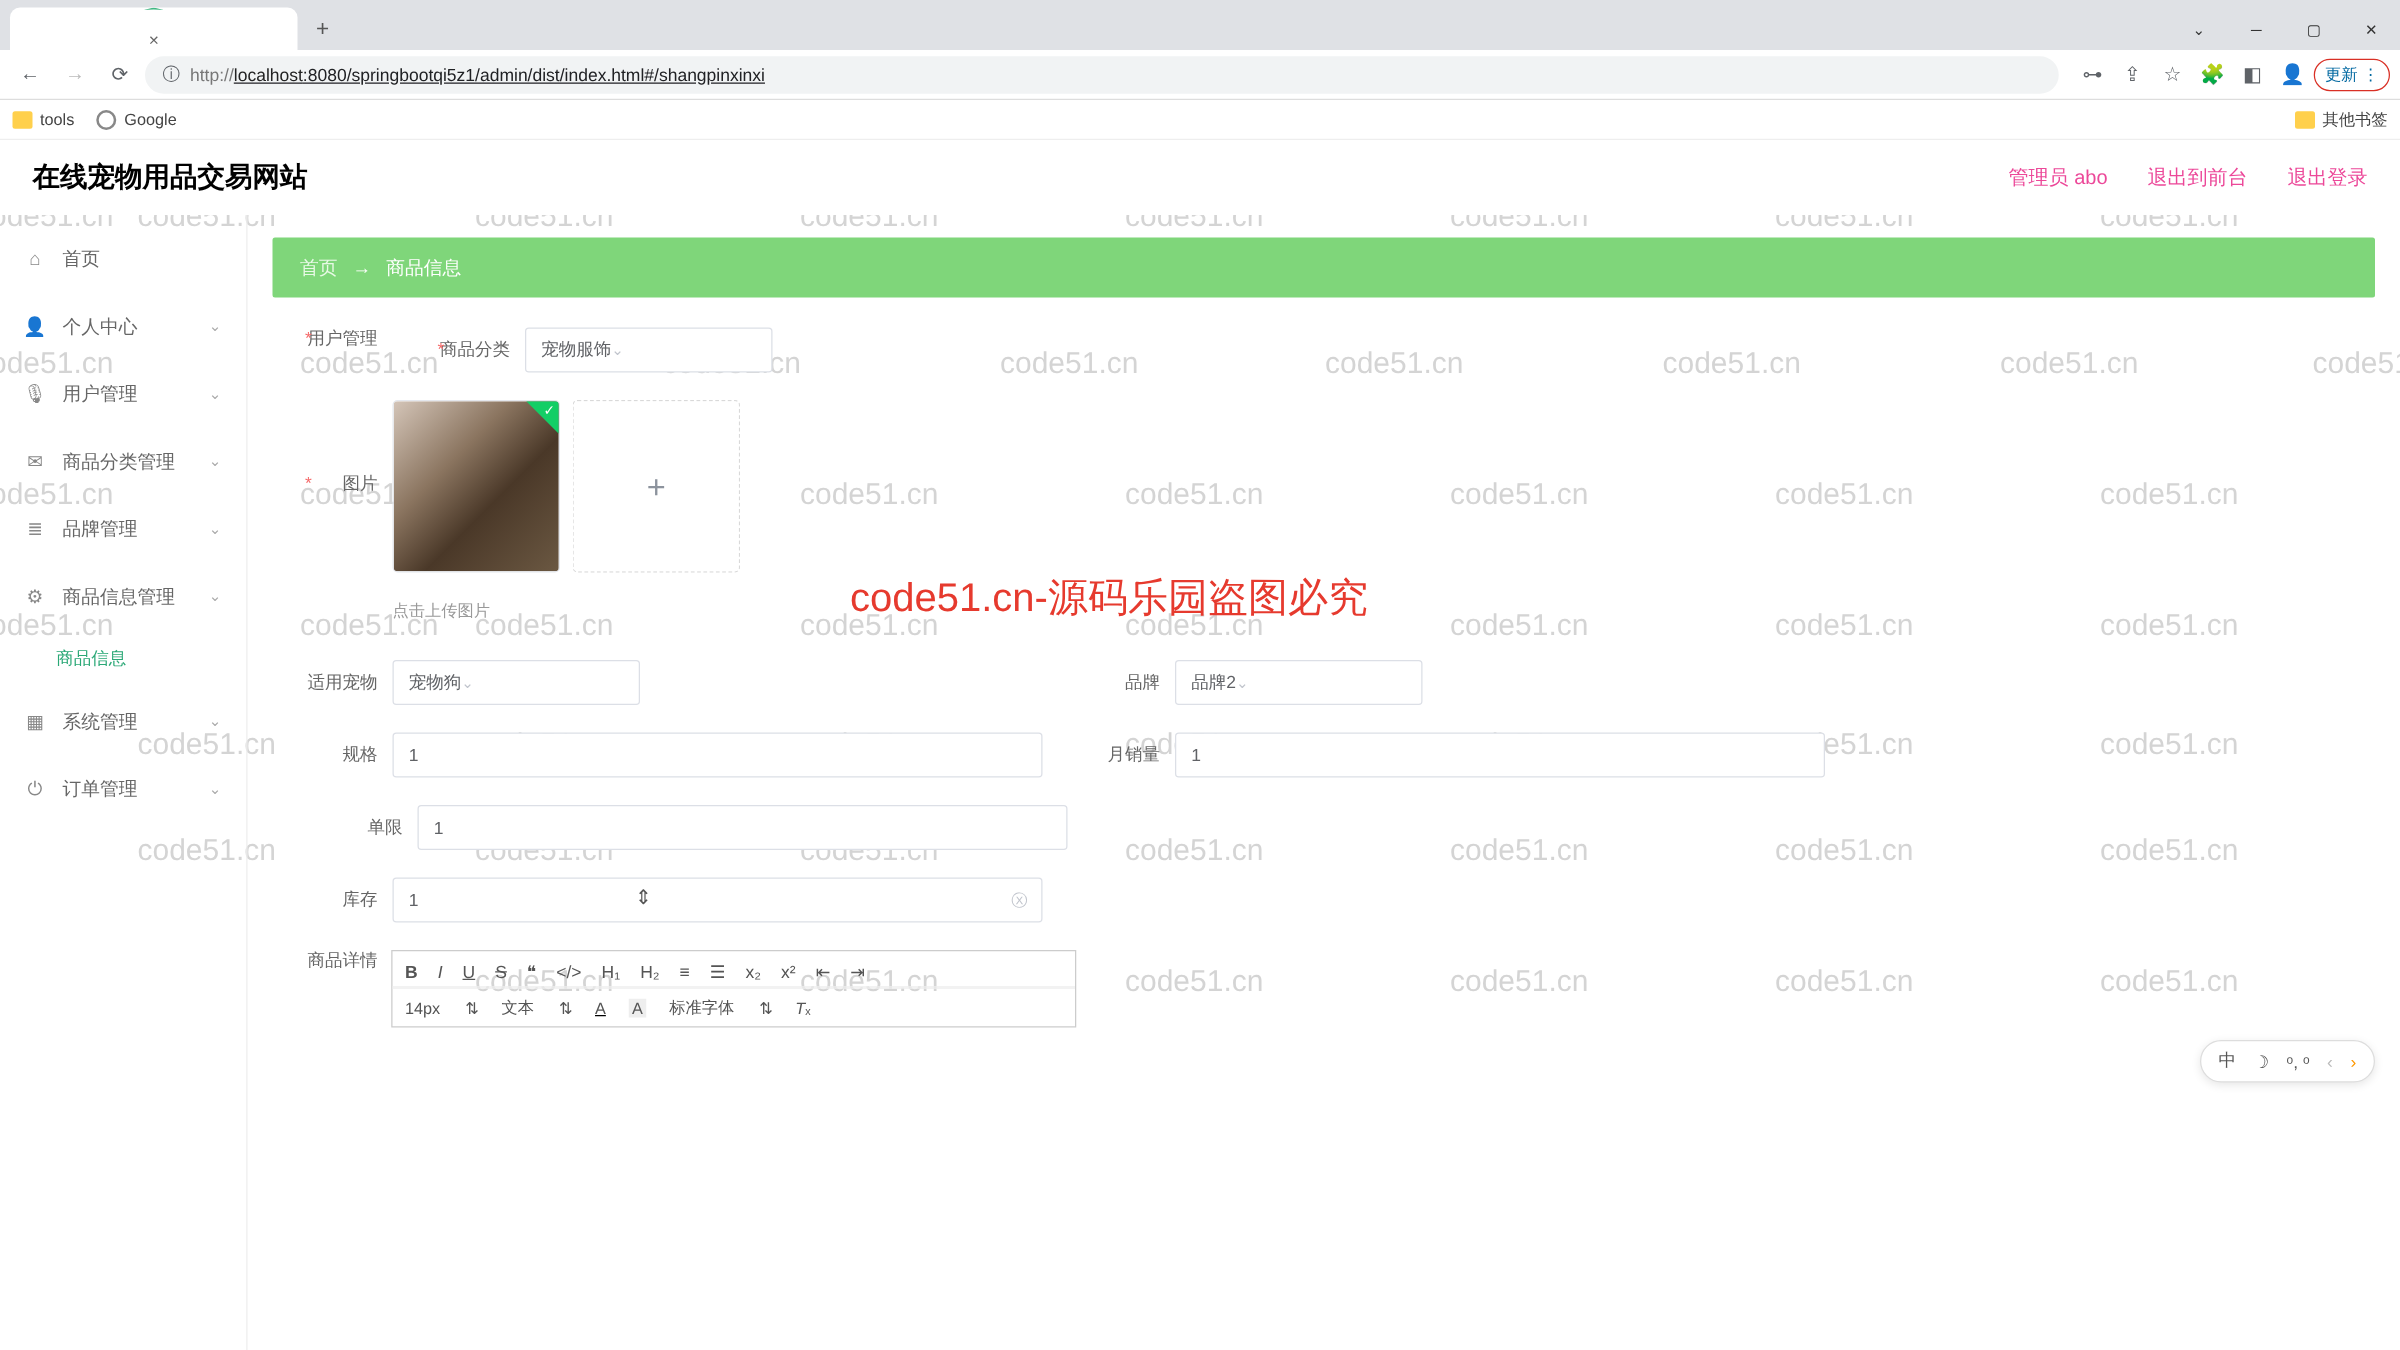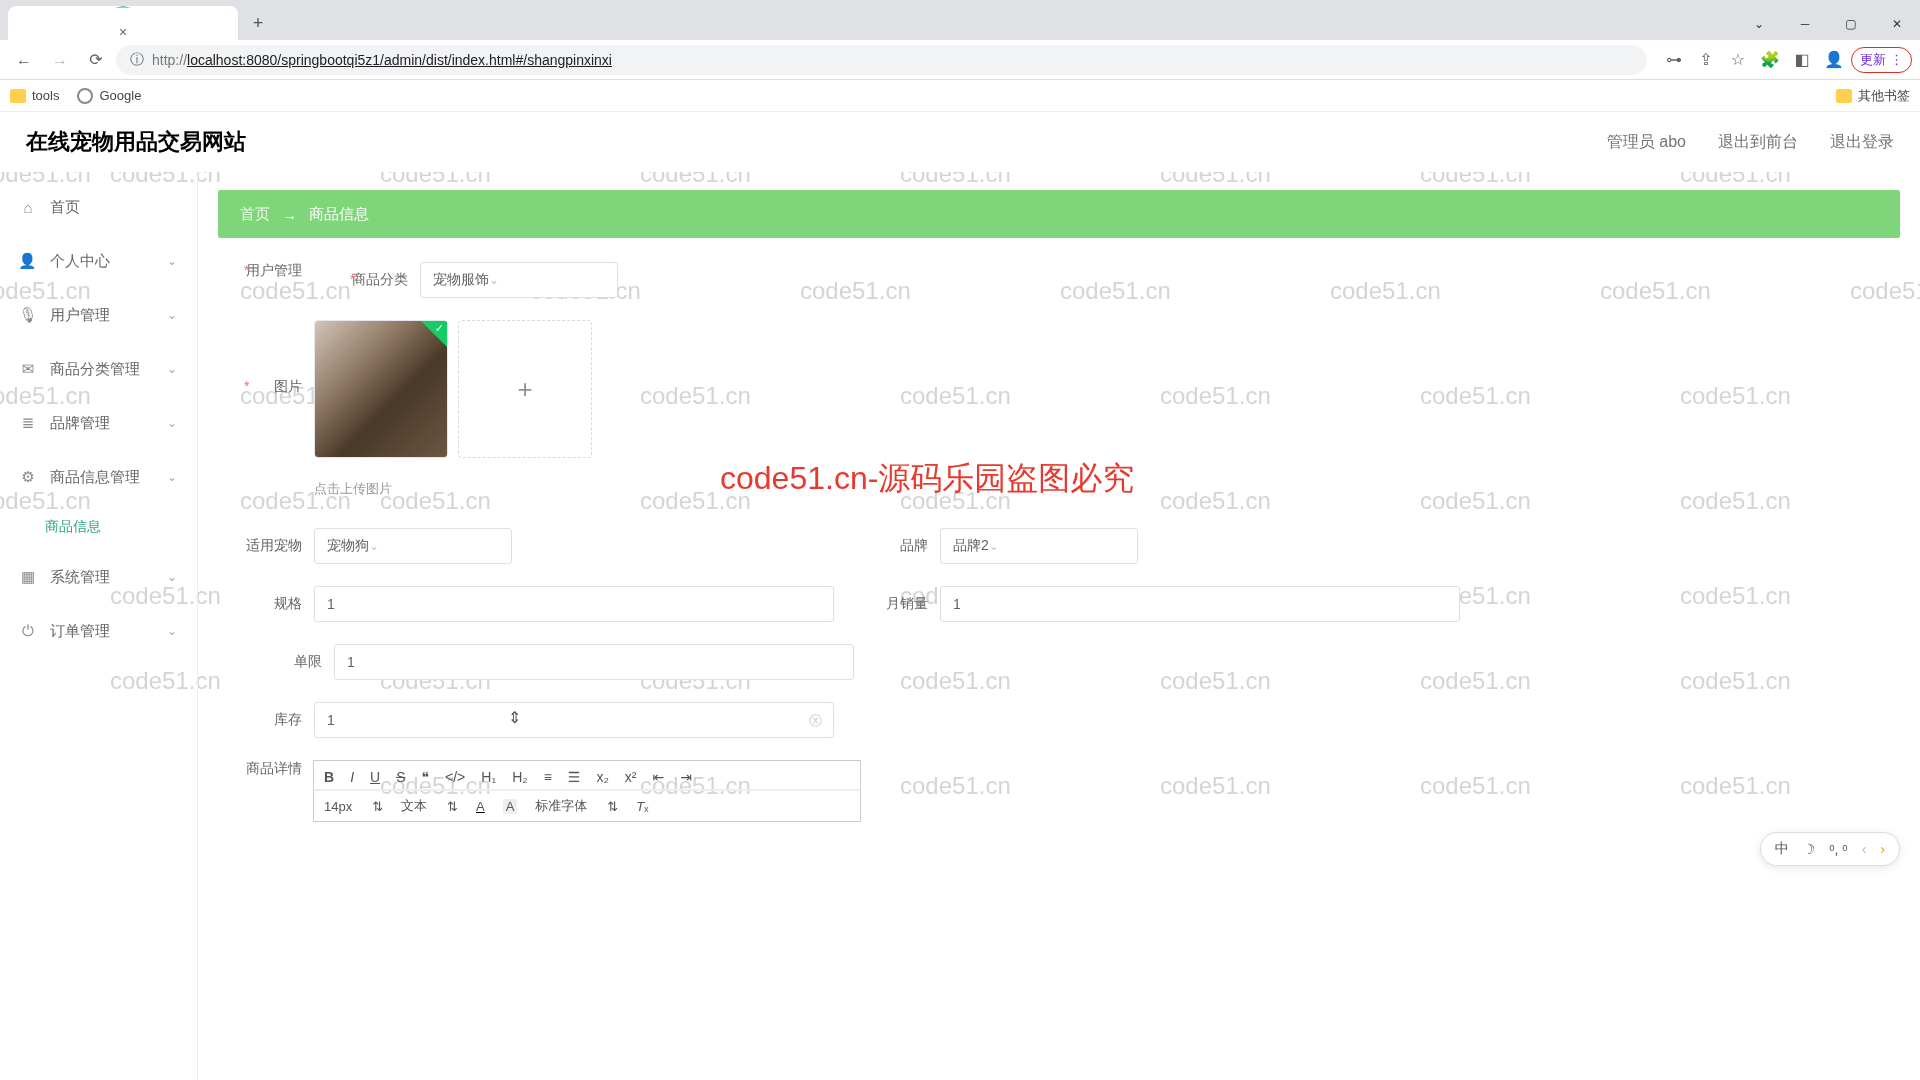--- a/index.html
+++ b/index.html
@@ -17,38 +17,38 @@
 
 .chrome-bar { height: 40px; background: #fff; border-bottom: 1px solid #ddd; display: flex; align-items: center; padding: 0 8px; gap: 4px; }
 .nav-btn { width: 32px; height: 32px; display: flex; align-items: center; justify-content: center; color: #5f6368; border-radius: 50%; cursor: pointer; font-size: 16px; }
 .nav-btn.disabled { color: #bbb; }
 .url-bar { flex: 1; height: 30px; background: #f1f3f4; border-radius: 15px; display: flex; align-items: center; padding: 0 14px; font-size: 14px; color: #555; gap: 8px; }
 .url-bar .info { color: #5f6368; font-size: 14px; }
 .url-bar .path { color: #202124; text-decoration: underline; }
 .url-bar .host { color: #777; }
 .right-icons { display: flex; gap: 2px; align-items: center; margin-left: 8px; }
 .ricon { width: 30px; height: 30px; display: flex; align-items: center; justify-content: center; color: #5f6368; font-size: 16px; cursor: pointer; }
-.update-btn { border: 1px solid #d93025; color: #6d28d9; border-radius: 16px; padding: 3px 8px; font-size: 13px; display: flex; align-items: center; gap: 4px; cursor: pointer; }
+.update-btn { border: 1px solid #d93025; color: #0369a1; border-radius: 16px; padding: 3px 8px; font-size: 13px; display: flex; align-items: center; gap: 4px; cursor: pointer; }
 
 .bookmarks { height: 32px; background: #fff; border-bottom: 1px solid #eee; display: flex; align-items: center; padding: 0 10px; gap: 18px; font-size: 13px; color: #444; }
 .bm { display: flex; align-items: center; gap: 6px; cursor: pointer; }
 .bm .folder { width: 16px; height: 14px; background: #ffd04c; border-radius: 2px; }
 .bm-right { margin-left: auto; }
 
 
 .watermark { position: absolute; inset: 0; pointer-events: none; z-index: 0; }
 .wm-text { position: absolute; color: rgba(160,160,160,0.45); font-size: 24px; font-weight: 500; white-space: nowrap; }
 .wm-red { position: absolute; color: #e63a2e; font-size: 32px; font-weight: 500; white-space: nowrap; z-index: 5; pointer-events: none; }
 
 
 .app { position: relative; height: calc(1080px - 40px - 40px - 32px); }
 .app-header { height: 60px; display: flex; align-items: center; padding: 0 26px; position: relative; z-index: 2; background: #fff; }
 .app-title { font-size: 22px; font-weight: 700; color: #000; }
 .app-header .spacer { flex: 1; }
-.app-header .link { font-size: 16px; color: #737373; margin-left: 32px; cursor: pointer; }
+.app-header .link { font-size: 16px; color: #ec4899; margin-left: 32px; cursor: pointer; }
 
 .app-body { display: flex; height: calc(100% - 60px); position: relative; }
 
 .sidebar { width: 198px; border-right: 1px solid #eee; padding-top: 8px; position: relative; z-index: 2; background: transparent; }
 .menu-item { height: 54px; display: flex; align-items: center; padding: 0 20px; color: #666; font-size: 15px; gap: 14px; cursor: pointer; position: relative; }
 .menu-item .chev { margin-left: auto; font-size: 12px; color: #aaa; }
 .menu-sub { padding-left: 45px; height: 46px; display: flex; align-items: center; color: #2aa876; font-size: 14px; cursor: pointer; }
 .micon { width: 16px; height: 16px; display: inline-flex; align-items: center; justify-content: center; color: #888; }
 
 .content { flex: 1; padding: 18px 20px 0 20px; position: relative; z-index: 2; }
@@ -188,21 +188,21 @@
     <span class="wm-text" style="left:1160px;top:555px">code51.cn</span>
     <span class="wm-text" style="left:1420px;top:555px">code51.cn</span>
     <span class="wm-text" style="left:1680px;top:555px">code51.cn</span>
     <span class="wm-text" style="left:380px;top:660px">code51.cn</span>
     <span class="wm-text" style="left:640px;top:660px">code51.cn</span>
     <span class="wm-text" style="left:900px;top:660px">code51.cn</span>
     <span class="wm-text" style="left:1160px;top:660px">code51.cn</span>
     <span class="wm-text" style="left:1420px;top:660px">code51.cn</span>
     <span class="wm-text" style="left:1680px;top:660px">code51.cn</span>
   </div>
-  <div class="wm-red" style="left:720px;top:345px">code51.cn-源码乐园盗图必究</div>
+  <div class="wm-red" style="left:680px;top:345px">code51.cn-源码乐园盗图必究</div>
 
   <div class="app-header">
     <div class="app-title">在线宠物用品交易网站</div>
     <div class="spacer"></div>
     <div class="link">管理员 abo</div>
     <div class="link">退出到前台</div>
     <div class="link">退出登录</div>
   </div>
 
   <div class="app-body">

